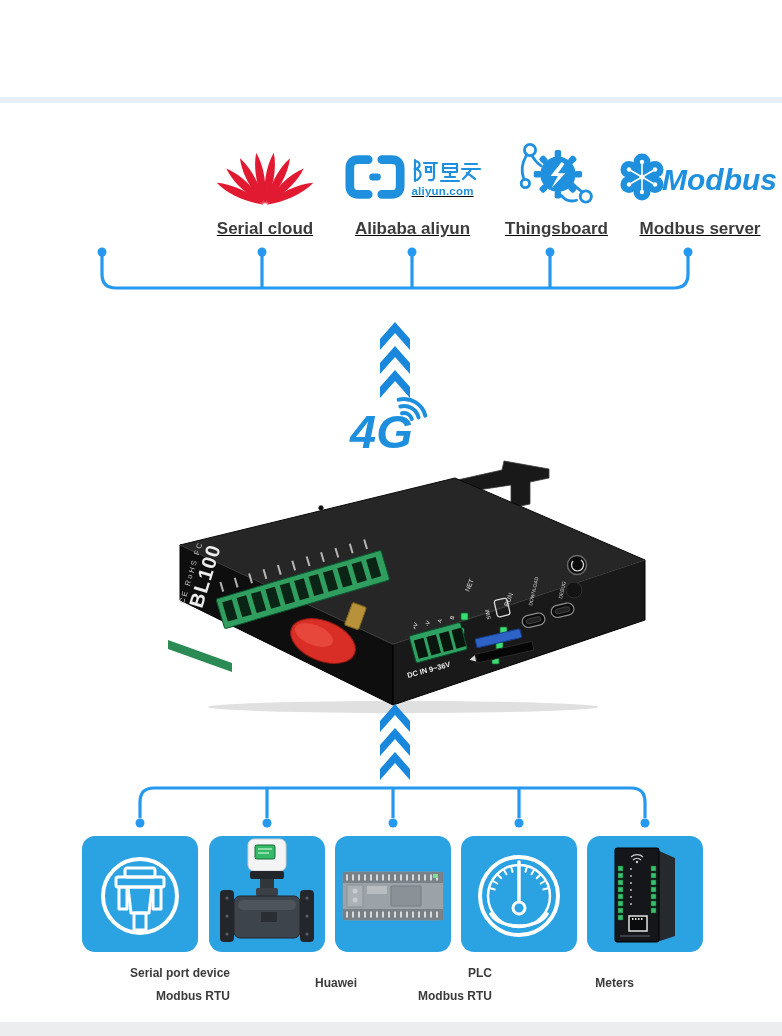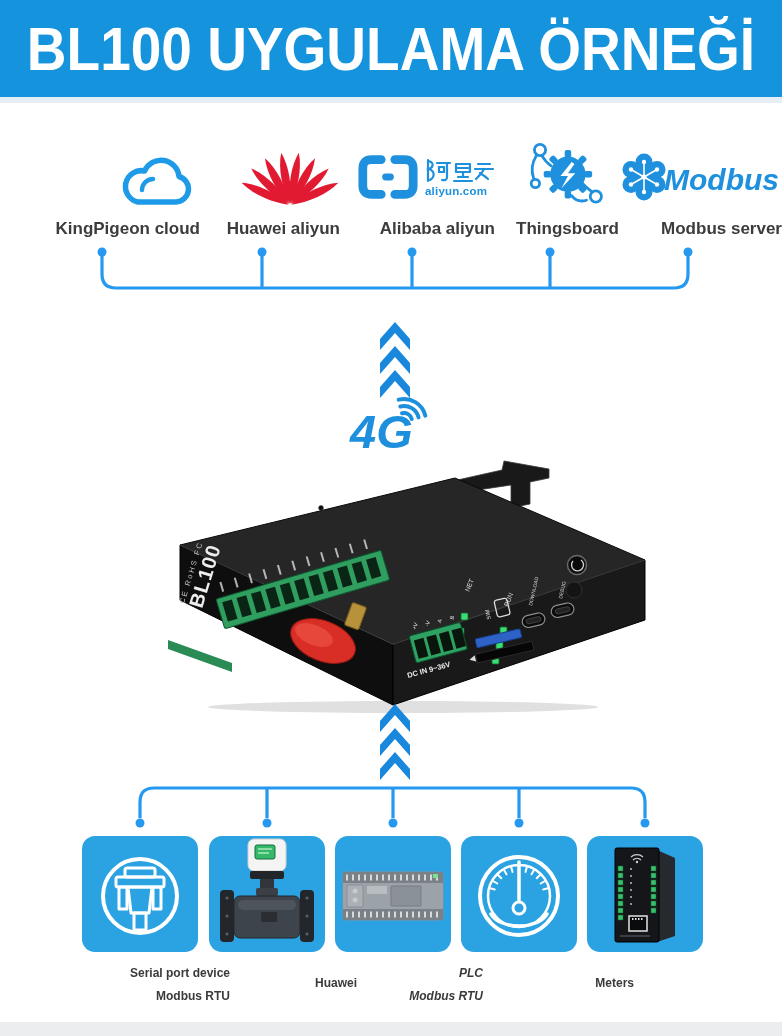--- a/index.html
+++ b/index.html
@@ -3,71 +3,59 @@
 <meta charset="utf-8">
 <style>
   html,body{margin:0;padding:0;background:#fff;}
   .stage{position:relative;width:782px;height:1036px;background:#ffffff;overflow:hidden;
          font-family:"Liberation Sans","DejaVu Sans",sans-serif;}
   .banner{position:absolute;left:0;top:0;width:782px;height:97px;background:#1594dd;
           display:flex;align-items:center;justify-content:center;}
   .banner-text{color:#ffffff;font-weight:bold;font-size:55px;letter-spacing:0px;
                transform:scaleY(1.12);white-space:nowrap;}
   .banner-strip{position:absolute;left:0;top:97px;width:782px;height:6px;background:#e7eff6;}
-  .cloud-item{position:absolute;top:138px;display:flex;flex-direction:column;align-items:flex-end;}
+  .cloud-item{position:absolute;top:138px;display:flex;flex-direction:column;align-items:center;text-decoration:underline;}
   .logo-box{height:78px;display:flex;align-items:center;justify-content:center;gap:6px;}
   .cloud-label{margin-top:3px;font-size:17px;font-weight:bold;color:#3c3c3c;white-space:nowrap;}
   .ali-col{display:flex;flex-direction:column;align-items:flex-start;line-height:1;}
   .ali-domain{font-size:11.5px;font-weight:bold;color:#1e90dd;margin-top:2px;letter-spacing:.2px;}
   svg.overlay{position:absolute;overflow:visible;}
   .tile{position:absolute;top:836px;width:116px;height:116px;border-radius:13px;background:#2ba2e2;
         display:flex;align-items:center;justify-content:center;}
   .tile-label{position:absolute;top:962px;width:180px;text-align:right;font-size:12px;
               font-weight:bold;color:#3a3a3a;line-height:23px;}
   .tile-label.single{padding-top:10px;}
   .tile-label span{display:block;}
   .footer-strip{position:absolute;left:0;top:1022px;width:782px;height:14px;background:#ebedee;}
   svg text{font-family:"Liberation Sans","DejaVu Sans",sans-serif;}
 </style>
 </head>
 <body>
 
 <div class="stage">
 
-  <div class="banner">
-    <div class="banner-text">BL100 UYGULAMA ÖRNEĞİ</div>
-  </div>
   <div class="banner-strip"></div>
 
-  <div class="cloud-item" style="left:25px;width:175px;">
-    <div class="logo-box">
-      <svg width="84" height="72" viewBox="0 0 84 72">
-        <path d="M22,61 H60 A13,13 0 0 0 63,35.5 A18,18 0 0 0 28.6,30 A13.5,13.5 0 0 0 22,61 Z" fill="none" stroke="#1e9be8" stroke-width="5.5" stroke-linejoin="round"></path>
-        <path d="M26,49 A11,11 0 0 1 37,38" fill="none" stroke="#1e9be8" stroke-width="4.5" stroke-linecap="round"></path>
-      </svg>
-    </div>
-    <div class="cloud-label">KingPigeon cloud</div>
-  </div>
 
   <div class="cloud-item" style="left:190px;width:150px;">
     <div class="logo-box">
       <svg width="100" height="72" viewBox="-8 6 120 76">
         <g fill="#e11931">
           <path d="M52,76 C46,57 45,32 52,14 C59,32 58,57 52,76 Z" transform="rotate(-65 52 78)"></path>
           <path d="M52,76 C46,57 45,32 52,14 C59,32 58,57 52,76 Z" transform="rotate(-46.5 52 78)"></path>
           <path d="M52,76 C46,57 45,32 52,14 C59,32 58,57 52,76 Z" transform="rotate(-28 52 78)"></path>
           <path d="M52,76 C46,57 45,32 52,14 C59,32 58,57 52,76 Z" transform="rotate(-9.5 52 78)"></path>
           <path d="M52,76 C46,57 45,32 52,14 C59,32 58,57 52,76 Z" transform="rotate(9.5 52 78)"></path>
           <path d="M52,76 C46,57 45,32 52,14 C59,32 58,57 52,76 Z" transform="rotate(28 52 78)"></path>
           <path d="M52,76 C46,57 45,32 52,14 C59,32 58,57 52,76 Z" transform="rotate(46.5 52 78)"></path>
           <path d="M52,76 C46,57 45,32 52,14 C59,32 58,57 52,76 Z" transform="rotate(65 52 78)"></path>
         </g>
       </svg>
     </div>
-    <div class="cloud-label">Huawei aliyun</div>
+    <div class="cloud-label">Serial cloud</div>
   </div>
 
   <div class="cloud-item" style="left:330px;width:165px;">
     <div class="logo-box">
       <svg width="62" height="48" viewBox="0 0 64 48">
         <path d="M25,6 H15 Q6,6 6,15 V33 Q6,42 15,42 H25" fill="none" stroke="#1e90dd" stroke-width="9" stroke-linecap="round"></path>
         <path d="M39,6 H49 Q58,6 58,15 V33 Q58,42 49,42 H39" fill="none" stroke="#1e90dd" stroke-width="9" stroke-linecap="round"></path>
         <rect x="26" y="20.5" width="12" height="7" rx="3.5" fill="#1e90dd"></rect>
       </svg>
       <div class="ali-col">
@@ -412,21 +400,21 @@
     </svg>
   </div>
 
   <div class="tile-label" style="left:50px;">
     <span>Serial port device</span>
     <span>Modbus RTU</span>
   </div>
   <div class="tile-label single" style="left:177px;">
     <span>Huawei</span>
   </div>
-  <div class="tile-label" style="left:303px;font-style:italic;">
+  <div class="tile-label" style="left:312px;">
     <span>PLC</span>
     <span>Modbus RTU</span>
   </div>
   <div class="tile-label single" style="left:454px;">
     <span>Meters</span>
   </div>
 
   <div class="footer-strip"></div>
 </div>
 

